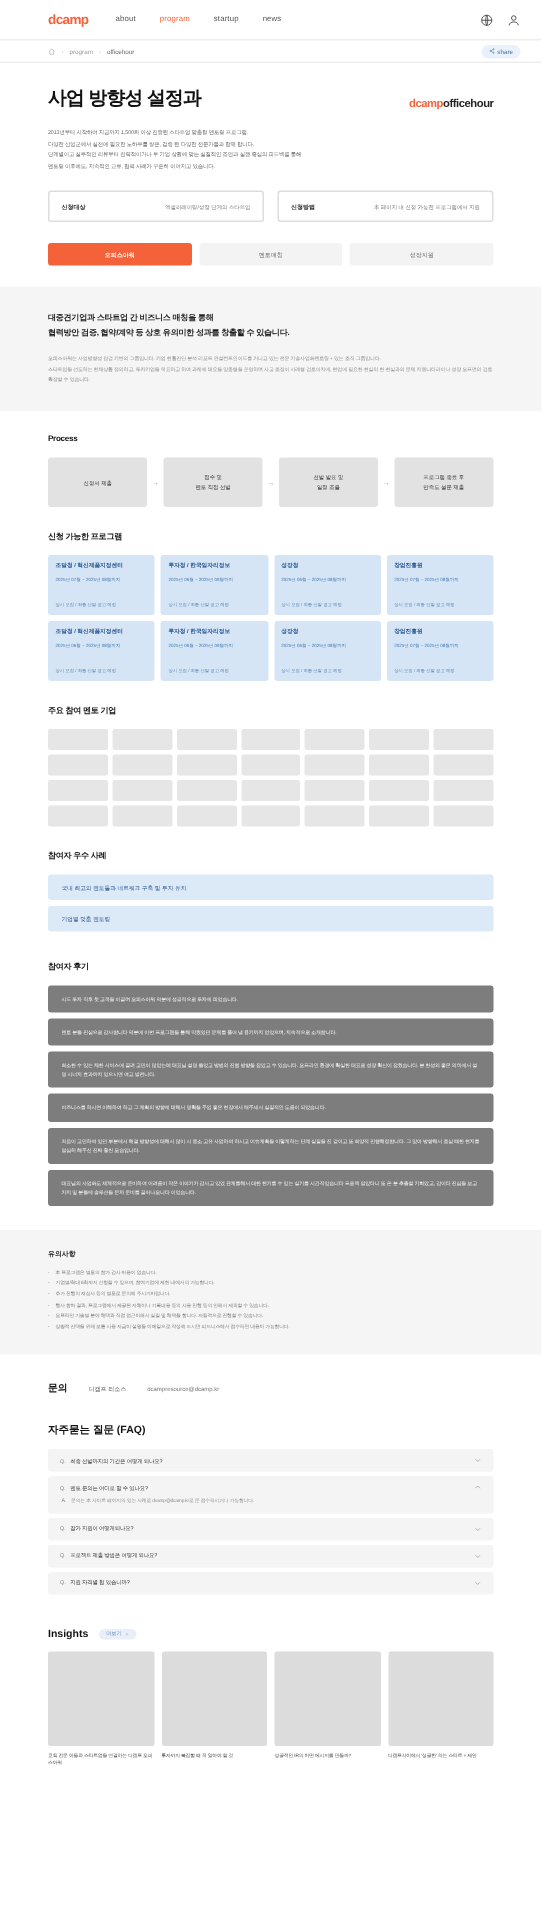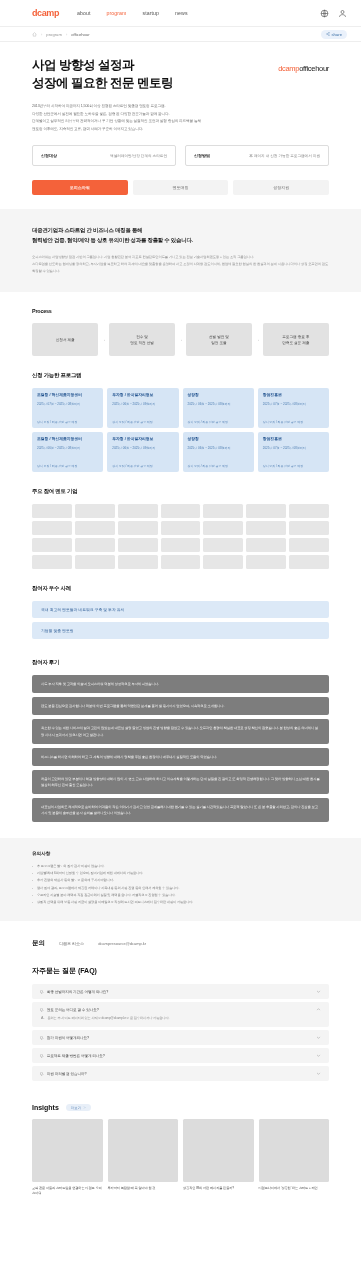--- a/index.html
+++ b/index.html
@@ -77,21 +77,21 @@
   .hero-row { display: flex; align-items: flex-start; justify-content: space-between; }
   .hero-title {
     font-size: 12.5px;
     font-weight: 700;
     line-height: 1.45;
     letter-spacing: -0.5px;
     color: #111;
   }
   .hero-brand {
     font-size: 7.5px;
-    font-weight: 400;
+    font-weight: 700;
     letter-spacing: -0.3px;
     padding-top: 8px;
     white-space: nowrap;
   }
   .hero-brand .b1 { color: #f4623a; }
   .hero-brand .b2 { color: #222; }
   .hero-desc { margin-top: 11px; }
   .hero-desc p {
     font-size: 3.6px;
     line-height: 2.1;
@@ -411,21 +411,20 @@
         <path d="M8.2 10.8l7.6-4.4M8.2 13.2l7.6 4.4"></path>
       </svg>
       <span>share</span>
     </button>
   </div>
 
   <div class="hero">
     <div class="hero-row">
       <h1 class="hero-title">
         <span>사업 방향성 설정과</span><br>
-        <span>성장에 필요한 전문 멘토링</span>
       </h1>
       <div class="hero-brand">
         <span class="b1">dcamp</span><span class="b2">officehour</span>
       </div>
     </div>
     <div class="hero-desc">
       <p>2013년부터 시작하여 지금까지 1,500회 이상 진행된 스타트업 맞춤형 멘토링 프로그램.</p>
       <p>다양한 산업군에서 실전에 필요한 노하우를 쌓은, 검증 된 다양한 전문가들과 함께 합니다.</p>
       <p>단계별이고 실무적인 리뷰부터 전략적이거나 투 기업 상황에 맞는 실질적인 조언과 실행 중심의 피드백을 통해</p>
       <p>멘토링 이후에도, 지속적인 교류, 협력 사례가 꾸준히 이어지고 있습니다.</p>

